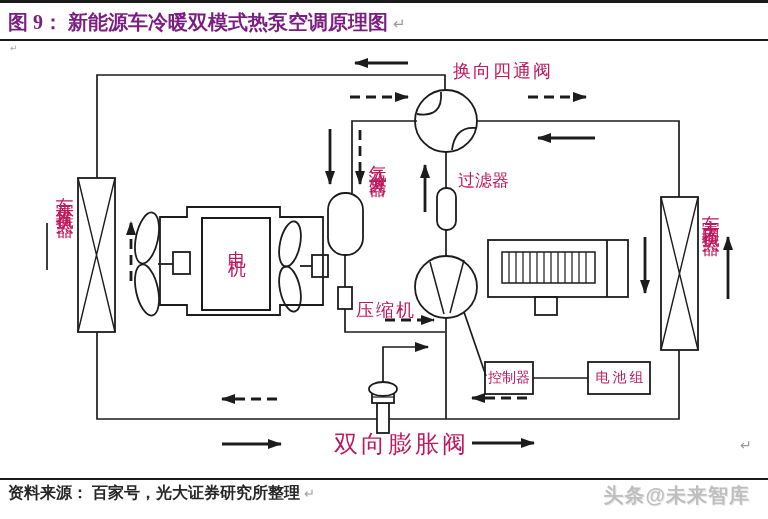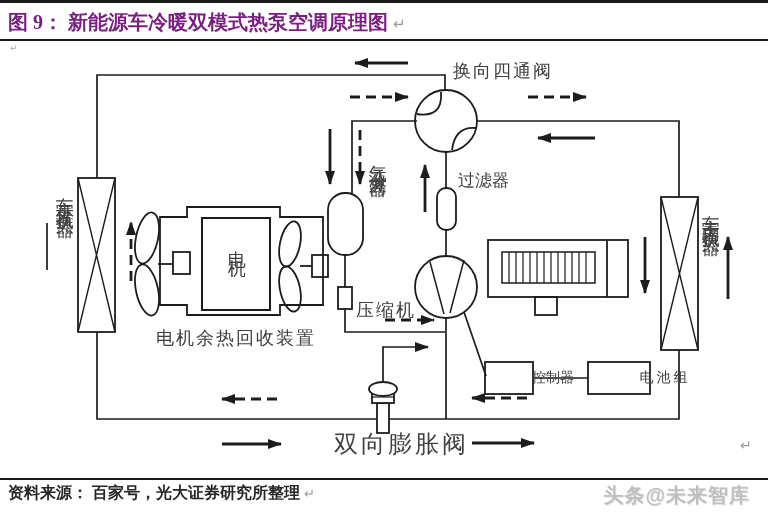--- a/index.html
+++ b/index.html
@@ -6,23 +6,23 @@
   #page{position:relative;width:768px;height:519px;background:#fff;overflow:hidden;
         font-family:"Liberation Sans","DejaVu Sans",sans-serif;color:#1c1c1c;}
   .rule{position:absolute;left:0;width:768px;background:#1a1a1a;}
   #top-rule{top:0;height:3px;}
   #title-rule{top:39px;height:2px;}
   #footer-rule{top:478px;height:2px;}
   #title{position:absolute;left:8px;top:9px;font-family:"Liberation Serif","DejaVu Serif",serif;
          font-weight:bold;font-size:20px;color:#7b1e82;white-space:nowrap;}
   #title .ret{color:#9a9a9a;font-weight:normal;font-size:15px;font-family:"Liberation Sans",sans-serif;}
   #tiny-ret{position:absolute;left:10px;top:43px;font-size:9px;color:#aaa;}
-  .lbl{position:absolute;font-size:18px;color:#404040;white-space:nowrap;line-height:1.1;}
+  .lbl{position:absolute;font-size:18px;color:#be185d;white-space:nowrap;line-height:1.1;}
   .vlbl{writing-mode:vertical-rl;text-orientation:upright;letter-spacing:5px;}
-  .boxlbl{display:flex;align-items:center;justify-content:center;font-size:14px;padding-left:44px;}
+  .boxlbl{display:flex;align-items:center;justify-content:center;font-size:14px;}
   #motor-label{letter-spacing:9px;font-size:18px;}
   #controller-label{left:485px;top:362px;width:48px;height:32px;}
   #battery-label{left:588px;top:362px;width:66px;height:32px;letter-spacing:3px;}
   #diagram-return{position:absolute;left:740px;top:437px;color:#9a9a9a;font-size:14px;}
   #source-line{position:absolute;left:8px;top:483px;font-family:"Liberation Serif","DejaVu Serif",serif;
                font-weight:bold;font-size:16px;color:#262626;white-space:nowrap;}
   #source-line .ret{color:#9a9a9a;font-weight:normal;font-size:13px;font-family:"Liberation Sans",sans-serif;}
   #watermark{position:absolute;right:18px;top:482px;font-weight:bold;font-size:20px;color:#bfbfbf;
              letter-spacing:1px;text-shadow:1px 1px 0 #e8e8e8;}
   svg{position:absolute;left:0;top:0;}
@@ -147,21 +147,20 @@
       <line x1="527" y1="398" x2="472" y2="398" marker-end="url(#ah)"></line>
       <line x1="277" y1="399" x2="222" y2="399" marker-end="url(#ah)"></line>
     </g>
   </svg>
 
   <div class="lbl" style="left:453px;top:62px;letter-spacing:2px;">换向四通阀</div>
   <div class="lbl" style="left:458px;top:172px;font-size:17px;">过滤器</div>
   <div class="lbl vlbl" style="left:367px;top:150px;letter-spacing:4px;">气液分离器</div>
   <div class="lbl" style="left:356px;top:285px;letter-spacing:2px;margin-top:16px;">压缩机</div>
   <div class="lbl vlbl" id="motor-label" style="left:226px;top:236px;">电机</div>
-  <div class="lbl" style="left:156px;top:329px;letter-spacing:2px;">电机余热回收装置</div>
   <div class="lbl vlbl" style="left:54px;top:182px;">车室外换热器</div>
   <div class="lbl vlbl" style="left:700px;top:200px;">车室内换热器</div>
   <div class="lbl boxlbl" id="controller-label">控制器</div>
   <div class="lbl boxlbl" id="battery-label">电池组</div>
   <div class="lbl" style="left:334px;top:431px;font-size:24px;letter-spacing:3px;">双向膨胀阀</div>
   <div id="diagram-return">↵</div>
 
   <div class="rule" id="footer-rule"></div>
   <div id="watermark">头条@未来智库</div>
   <div id="source-line">

